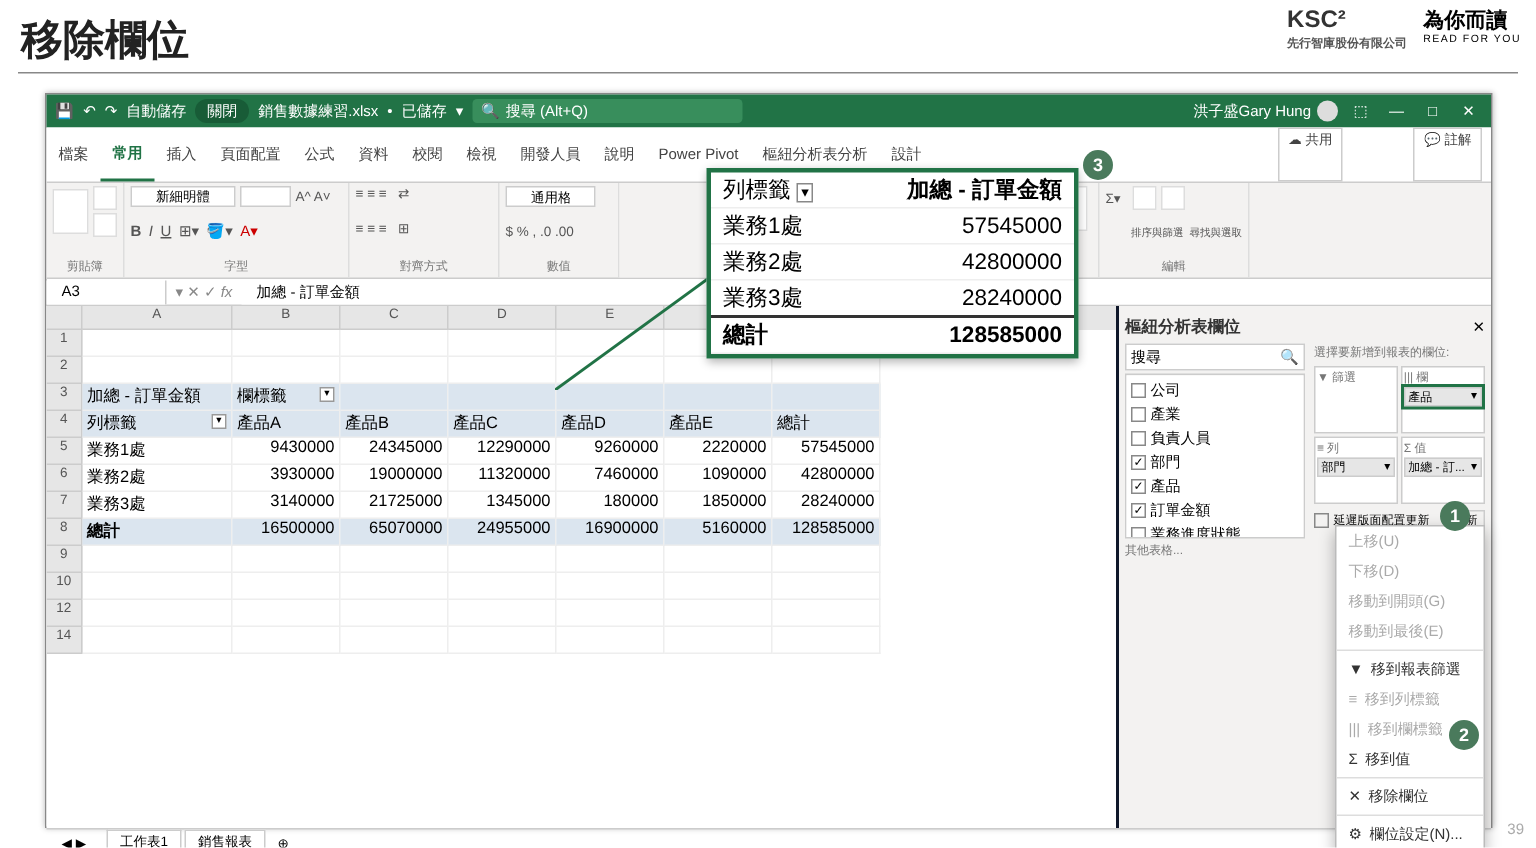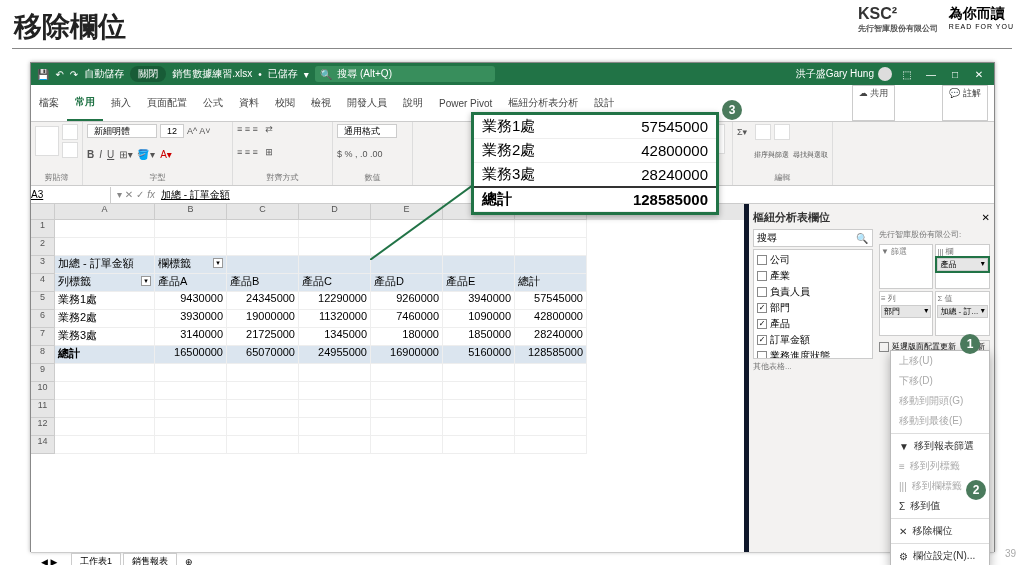--- a/index.html
+++ b/index.html
@@ -27,44 +27,44 @@
 .tabs .tab.active { border-bottom: 2px solid #217346; color: #217346; font-weight: bold; }
 .tabs .right { margin-left: auto; display: flex; gap: 4px; padding-right: 6px; }
 .tabs .right .btn { border: 1px solid #ccc; padding: 1px 6px; font-size: 9px; margin-left: 43px; }
 
 .ribbon { height: 64px; background: #f3f2f1; border-bottom: 1px solid #ccc; display: flex; font-size: 9px; color: #555; }
 .rgroup { border-right: 1px solid #ddd; padding: 2px 4px; display: flex; flex-direction: column; justify-content: space-between; }
 .rgroup .icons { display: flex; gap: 3px; flex-wrap: wrap; align-items: center; }
 .rgroup .label { text-align: center; font-size: 8px; color: #777; padding-top: 2px; }
 .ricon { width: 16px; height: 16px; border: 1px solid #ddd; background: #fff; }
 .ricon.big { width: 24px; height: 30px; }
-.fontsel { border: 1px solid #ccc; height: 14px; font-size: 9px; padding: 0 6px; background: #fff; }
+.fontsel { border: 1px solid #ccc; height: 14px; font-size: 9px; padding: 0 16px; background: #fff; }
 
 .namebox { height: 18px; border-bottom: 1px solid #ccc; display: flex; align-items: center; font-size: 10px; }
-.namebox input { border: none; height: 16px; font-size: 10px; padding: 0 0; text-decoration: underline; }
+.namebox input { border: none; height: 16px; font-size: 10px; padding: 0 10px; }
 .namebox .nb { width: 80px; border-right: 1px solid #ccc; }
 .namebox .fx { flex: 1; }
 
 .main { display: flex; height: 348px; }
 .sheet { flex: 1; position: relative; overflow: hidden; background: #fff; }
 .colhdr { display: flex; height: 16px; background: #e6e6e6; font-size: 9px; color: #555; }
 .colhdr .corner { width: 24px; border-right: 1px solid #ccc; border-bottom: 1px solid #ccc; }
 .colhdr .ch { flex: 0 0 72px; border-right: 1px solid #ccc; border-bottom: 1px solid #ccc; text-align: center; }
 .colhdr .ch.wide { flex: 0 0 100px; }
 .rows { }
 .row { display: flex; height: 18px; font-size: 11px; }
 .row .rh { width: 24px; background: #e6e6e6; border-right: 1px solid #ccc; border-bottom: 1px solid #ccc; font-size: 9px; color: #555; text-align: center; }
 .row .cell { flex: 0 0 72px; border-right: 1px solid #eee; border-bottom: 1px solid #eee; padding: 0 3px; overflow: hidden; white-space: nowrap; }
 .row .cell.wide { flex: 0 0 100px; }
 .row .cell.rgt { text-align: right; }
 .row .cell.hdr { background: #dbe5ef; }
 .row.totalrow .cell { background: #dbe5ef; font-weight: normal; }
 .row .cell .dd { float: right; width: 10px; height: 10px; border: 1px solid #999; font-size: 7px; line-height: 8px; text-align: center; background: #fff; margin-top: 2px; }
 
-.pivotpane { width: 250px; background: #f3f2f1; border-left: 5px solid #0f172a; font-size: 10px; padding: 4px; position: relative; }
+.pivotpane { width: 250px; background: #f3f2f1; border-left: 2px solid #0f172a; font-size: 10px; padding: 4px; position: relative; }
 .pivotpane .ptitle { font-size: 11px; font-weight: bold; color: #333; padding: 2px 0; }
 .pivotpane .pdesc { font-size: 8px; color: #777; margin: 2px 0; }
 .pivotpane .fsearch { border: 1px solid #ccc; padding: 1px 3px; display: flex; align-items: center; gap: 3px; background: #fff; margin: 2px 0; }
 .pivotpane .flist { background: #fff; border: 1px solid #ccc; padding: 2px; height: 110px; overflow: auto; }
 .pivotpane .fitem { display: flex; align-items: center; gap: 3px; padding: 1px; }
 .pivotpane .cb { width: 10px; height: 10px; border: 1px solid #888; font-size: 8px; line-height: 8px; text-align: center; }
 .pivotpane .quad { display: flex; flex-wrap: wrap; gap: 2px; margin-top: 4px; }
 .pivotpane .qbox { width: 49%; height: 45px; border: 1px solid #ccc; background: #fff; font-size: 8px; padding: 1px; }
 .pivotpane .qbox .ql { color: #777; font-size: 8px; display: flex; align-items: center; gap: 2px; }
 .pivotpane .qitem { background: #e6e6e6; border: 1px solid #ccc; padding: 0 2px; margin-top: 1px; font-size: 8px; display: flex; justify-content: space-between; }
@@ -269,21 +269,21 @@
             <div class="cell hdr">產品E</div>
             <div class="cell hdr">總計</div>
           </div>
         <div class="row">
             <div class="rh">5</div>
             <div class="cell wide">業務1處</div>
             <div class="cell rgt">9430000</div>
             <div class="cell rgt">24345000</div>
             <div class="cell rgt">12290000</div>
             <div class="cell rgt">9260000</div>
-            <div class="cell rgt">3940000</div>
+            <div class="cell rgt">2220000</div>
             <div class="cell rgt">57545000</div>
           </div>
         <div class="row">
             <div class="rh">6</div>
             <div class="cell wide">業務2處</div>
             <div class="cell rgt">3930000</div>
             <div class="cell rgt">19000000</div>
             <div class="cell rgt">11320000</div>
             <div class="cell rgt">7460000</div>
             <div class="cell rgt">1090000</div>
@@ -314,30 +314,20 @@
             <div class="cell wide"></div>
             <div class="cell"></div>
             <div class="cell"></div>
             <div class="cell"></div>
             <div class="cell"></div>
             <div class="cell"></div>
             <div class="cell"></div>
           </div>
         <div class="row">
             <div class="rh">10</div>
-            <div class="cell wide"></div>
-            <div class="cell"></div>
-            <div class="cell"></div>
-            <div class="cell"></div>
-            <div class="cell"></div>
-            <div class="cell"></div>
-            <div class="cell"></div>
-          </div>
-        <div class="row">
-            <div class="rh">11</div>
             <div class="cell wide"></div>
             <div class="cell"></div>
             <div class="cell"></div>
             <div class="cell"></div>
             <div class="cell"></div>
             <div class="cell"></div>
             <div class="cell"></div>
           </div>
         <div class="row">
             <div class="rh">12</div>
@@ -399,21 +389,21 @@
                 <span>訂單金額</span>
               </div>
               <div class="fitem">
                 <span class="cb"></span>
                 <span>業務進度狀態</span>
               </div>
             </div>
           <div class="pdesc">其他表格...</div>
         </div>
         <div style="flex:1">
-          <div class="pdesc">先行智庫股份有限公司:</div>
+          <div class="pdesc">選擇要新增到報表的欄位:</div>
           <div class="quad">
             <div class="qbox">
                 <div class="ql">▼ <span>篩選</span></div>
               </div>
             <div class="qbox">
                 <div class="ql">|||  <span>欄</span></div>
                 <div class="qitem" style="outline:2px solid #217346">
                   <span>產品</span>
                   <span>▾</span>
                 </div>
@@ -463,20 +453,24 @@
       <div class="zoom-track"></div>
       <span>+</span>
       <span>140%</span>
     </div>
   </div>
 </div>
 
 <div class="callout" style="top:112px;left:471px;width:248px">
   <table>
     <tbody>
+        <tr>
+          <td><span>列標籤</span> <span style="font-size:10px;border:1px solid #888;padding:0 2px">▾</span></td>
+          <td class="rgt" style="font-weight:bold">加總 - 訂單金額</td>
+        </tr>
     <tr>
           <td>業務1處</td>
           <td class="rgt">57545000</td>
         </tr>
     <tr>
           <td>業務2處</td>
           <td class="rgt">42800000</td>
         </tr>
     <tr>
           <td>業務3處</td>

